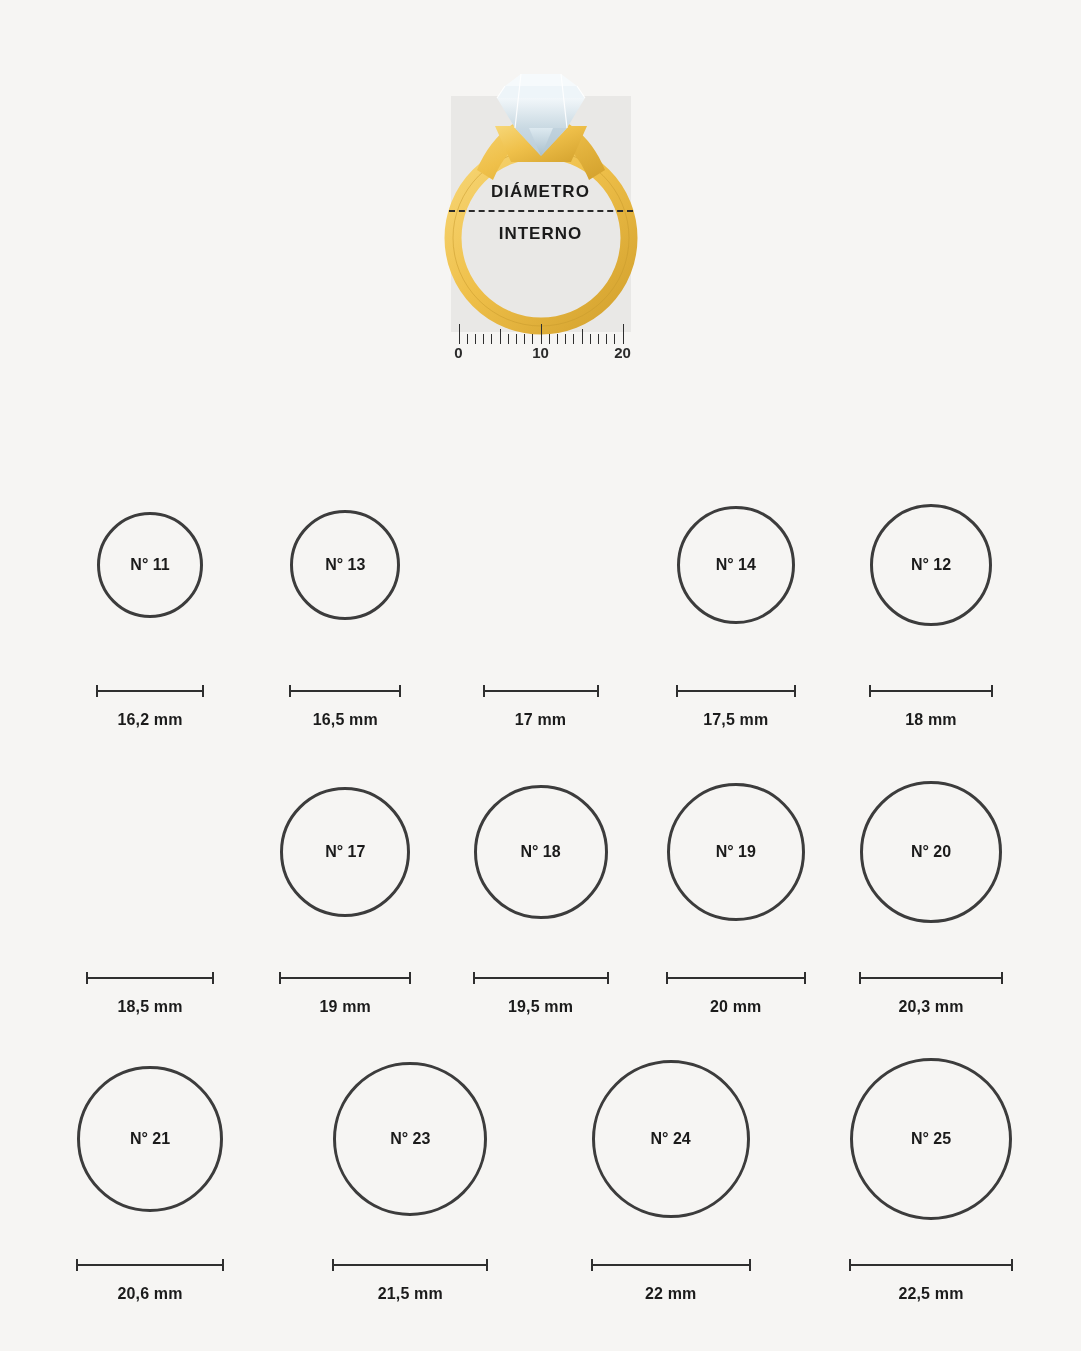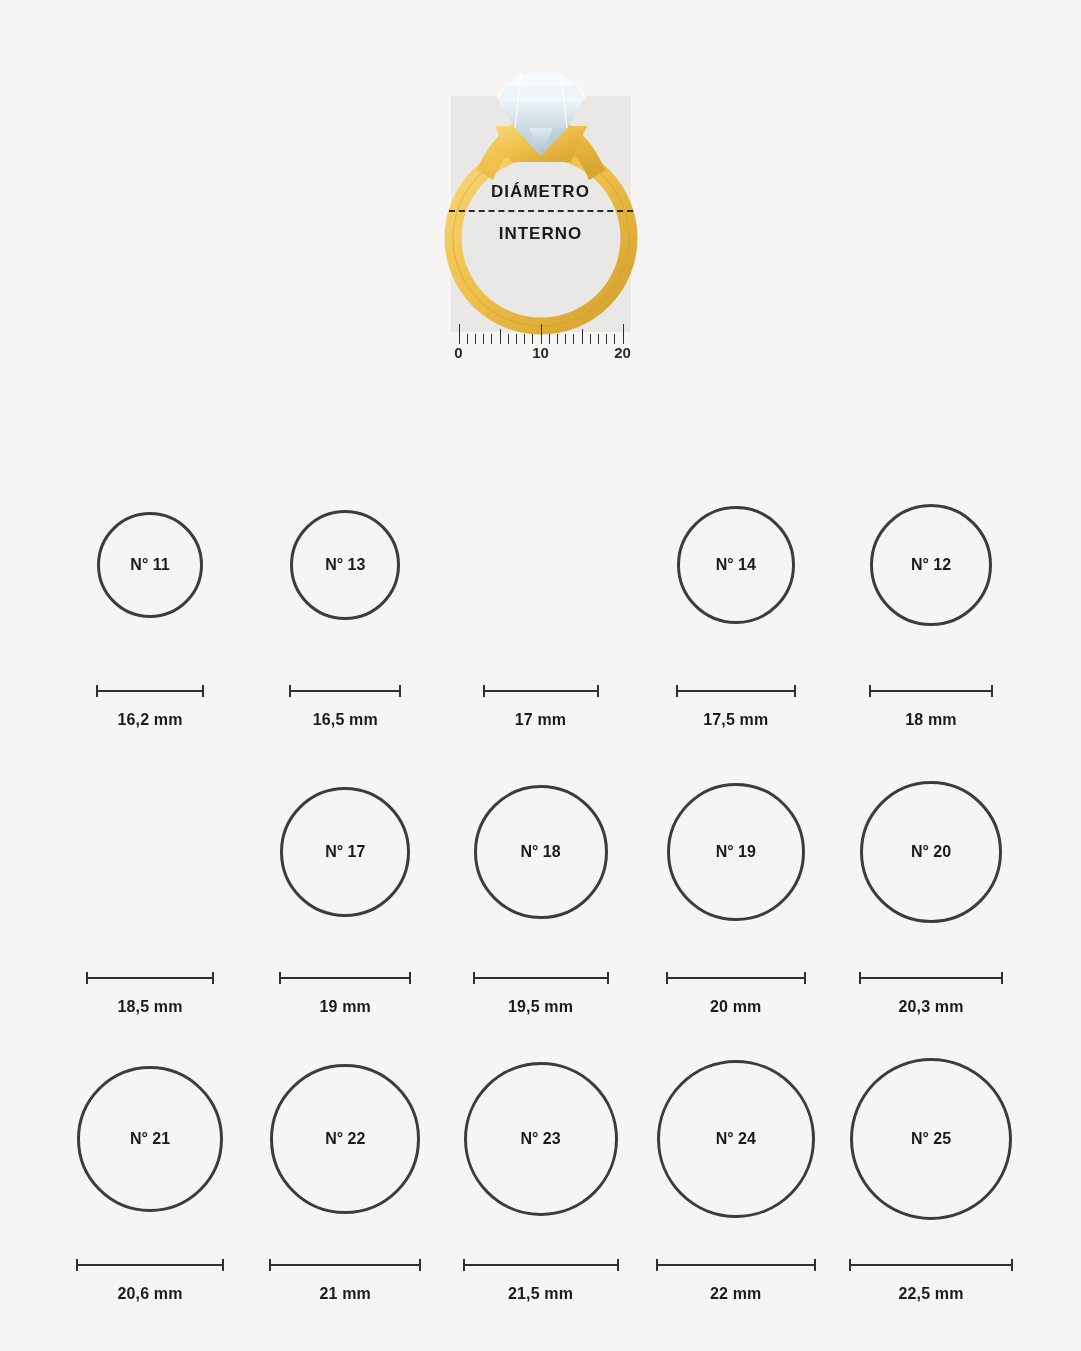--- a/index.html
+++ b/index.html
@@ -356,31 +356,20 @@
               <span>N° 21</span>
             </div>
           </div>
           <div class="measure">
             <div class="bar" style="width: 148px;"></div>
           </div>
           <div class="mm">20,6 mm</div>
         </div>
         <div class="cell">
           <div class="circle-box">
-            <div class="circle" style="width: 150px; height: 150px;">
-              <span>N° 22</span>
-            </div>
-          </div>
-          <div class="measure">
-            <div class="bar" style="width: 152px;"></div>
-          </div>
-          <div class="mm">21 mm</div>
-        </div>
-        <div class="cell">
-          <div class="circle-box">
             <div class="circle" style="width: 154px; height: 154px;">
               <span>N° 23</span>
             </div>
           </div>
           <div class="measure">
             <div class="bar" style="width: 156px;"></div>
           </div>
           <div class="mm">21,5 mm</div>
         </div>
         <div class="cell">

